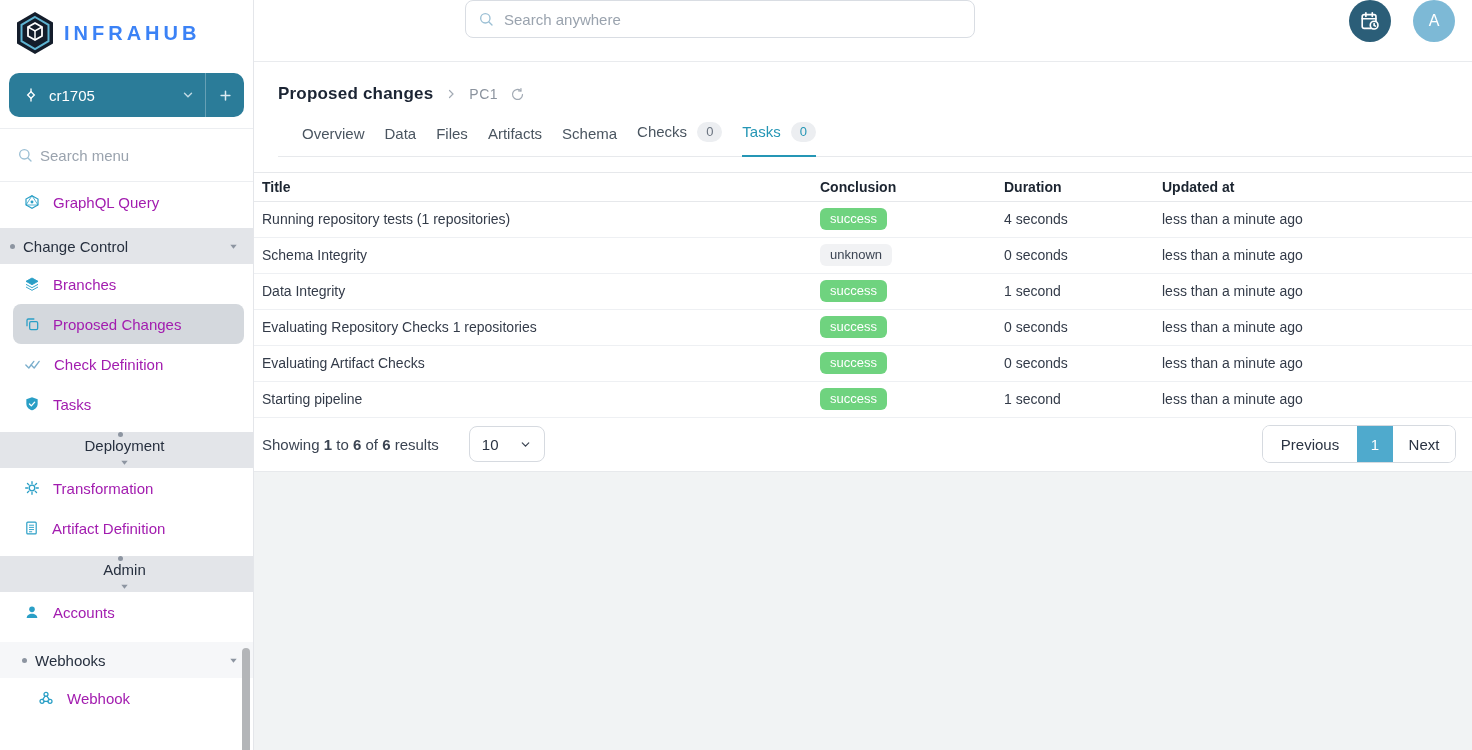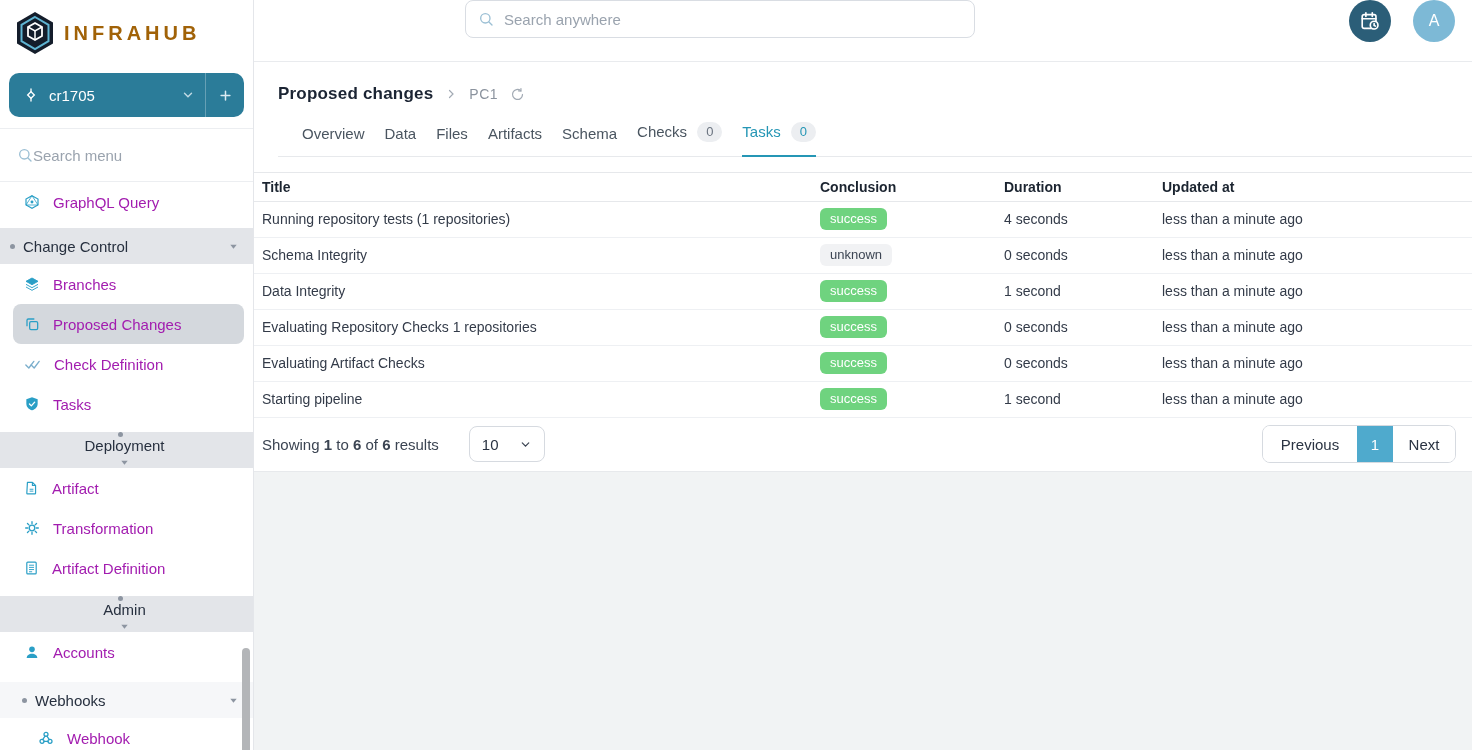--- a/index.html
+++ b/index.html
@@ -5,31 +5,31 @@
   * { margin:0; padding:0; box-sizing:border-box; }
   html,body { width:1472px; height:750px; overflow:hidden; background:#fff;
     font-family:"Liberation Sans","DejaVu Sans",sans-serif; color:#2a3342; }
   .app { display:flex; width:1472px; height:750px; }
 
   
   .sidebar { position:relative; width:254px; min-width:254px; height:750px;
     background:#fff; border-right:1px solid #e4e6ea; overflow:hidden; }
   .logo-row { display:flex; align-items:center; gap:10px; padding:10px 16px; height:66px; }
   .logo-mark svg { display:block; }
-  .logo-text { font-size:20px; font-weight:800; letter-spacing:4px; color:#a16207; }
+  .logo-text { font-size:20px; font-weight:800; letter-spacing:4px; color:#3b82f6; }
 
   .branch-btn { display:flex; align-items:center; margin:7px 9px 0 9px; height:44px;
     background:var(--branch-btn,#2b7c99); border-radius:10px; color:#fff; padding:0 0 0 14px; cursor:pointer; }
   .branch-btn .blabel { font-size:15px; margin-left:10px; flex:1; }
   .branch-btn .chev { opacity:.85; margin-right:10px; display:flex; }
   .branch-btn .vdiv { width:1px; height:44px; background:rgba(255,255,255,.28); }
   .branch-btn .plus { width:38px; display:flex; align-items:center; justify-content:center; align-self:stretch; }
 
   .s-divider { height:1px; background:#eceef1; margin-top:11px; }
-  .menu-search { display:flex; align-items:center; gap:0; height:52px; padding:0 16px 0 17px; }
+  .menu-search { display:flex; align-items:center; gap:7px; height:52px; padding:0 16px 0 17px; }
   .menu-search input { border:none; outline:none; font-size:15px; color:#3b4452; width:170px;
     font-family:inherit; background:transparent; }
   .menu-search input::placeholder { color:#9aa3ae; }
 
   .nav { }
   .nav-item { display:flex; align-items:center; gap:13px; height:40px; padding:0 12px 0 24px;
     font-size:15px; color:#a21caf; cursor:pointer; }
   .nav-item.selected { background:#d4d8dd; border-radius:8px; margin:0 9px 0 13px; padding-left:11px; }
   .nav-group { display:flex; align-items:center; height:36px; background:#e3e5e9;
     padding:0 14px 0 10px; font-size:15px; color:#27303f; cursor:pointer; }
@@ -214,30 +214,20 @@
           <span class="bullet"></span>
           <span class="glabel">Deployment</span>
           <span class="icon">
             <svg width="11" height="11" viewBox="0 0 24 24" fill="#8d95a1">
               <polygon points="5,8 19,8 12,17"></polygon>
             </svg>
           </span>
         </div>
         <div class="nav-item">
           <span class="icon">
-            <svg width="15" height="16" viewBox="0 0 24 24" fill="none" stroke="#2a9fc6" stroke-width="1.9" stroke-linejoin="round">
-              <path d="M5.5 3h8l5 5v12.5a1 1 0 0 1-1 1h-12a1 1 0 0 1-1-1z"></path>
-              <path d="M13.5 3v5h5"></path>
-              <path d="M9 14h6M9 17h6" stroke-width="1.5"></path>
-            </svg>
-          </span>
-          <span>Artifact</span>
-        </div>
-        <div class="nav-item">
-          <span class="icon">
             <svg width="16" height="16" viewBox="0 0 24 24" fill="none" stroke="#2a9fc6" stroke-width="2" stroke-linecap="round">
               <circle cx="12" cy="12" r="4.2"></circle>
               <path d="M12 2.5v3M12 18.5v3M2.5 12h3M18.5 12h3M5.2 5.2l2.1 2.1M16.7 16.7l2.1 2.1M18.8 5.2l-2.1 2.1M7.3 16.7l-2.1 2.1"></path>
             </svg>
           </span>
           <span>Transformation</span>
         </div>
         <div class="nav-item">
           <span class="icon">
             <svg width="15" height="16" viewBox="0 0 24 24" fill="none" stroke="#2a9fc6" stroke-width="1.9" stroke-linejoin="round">

